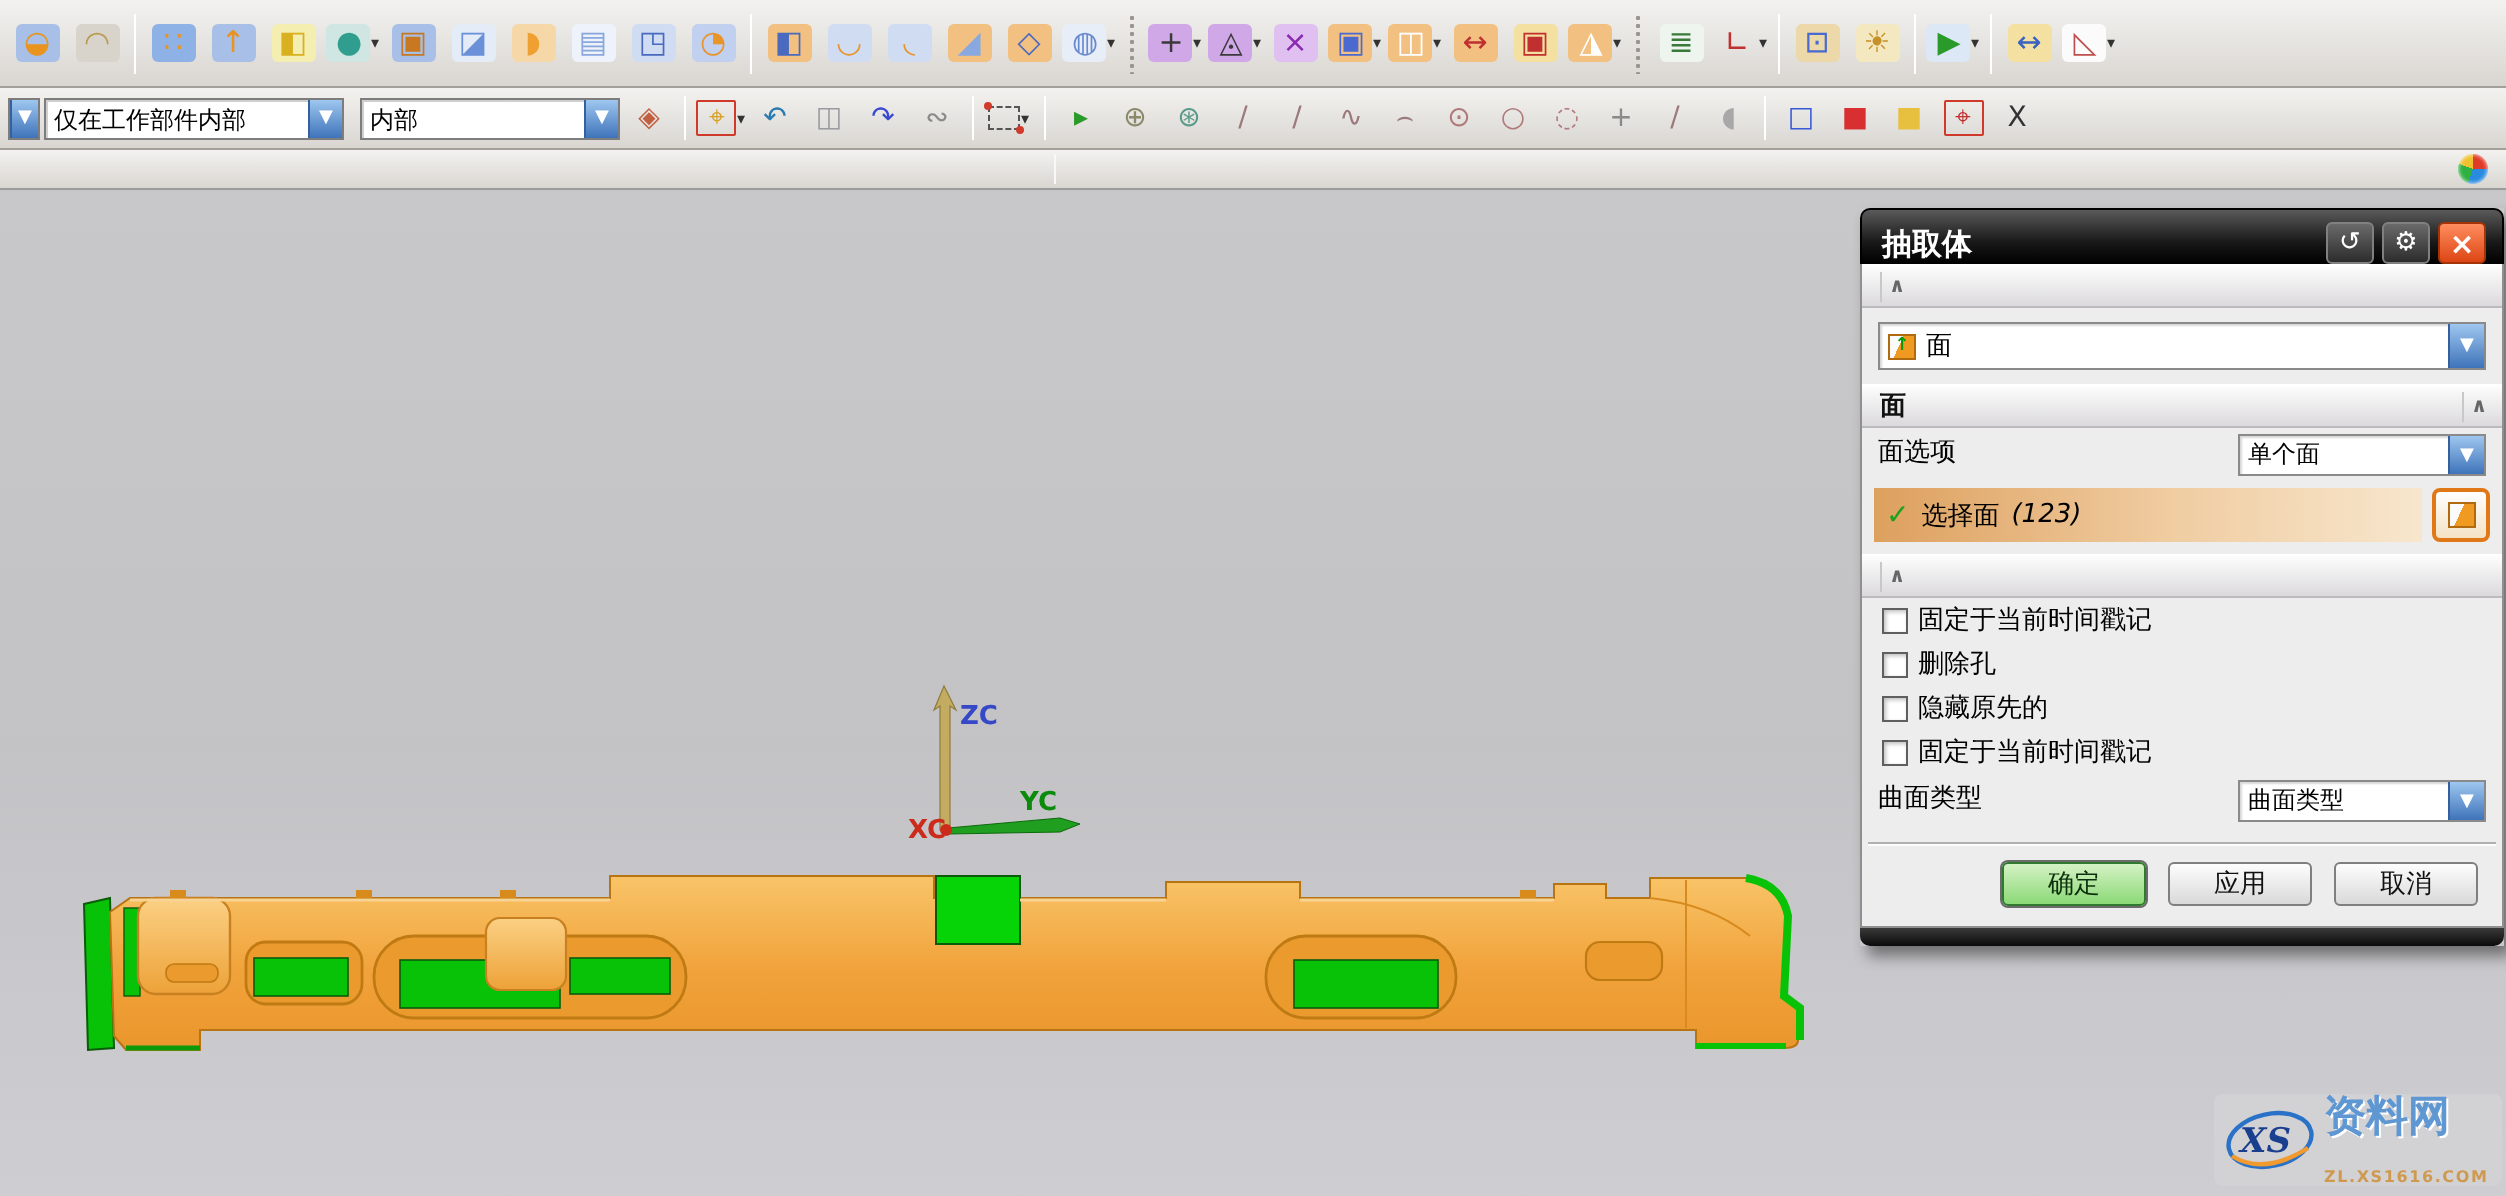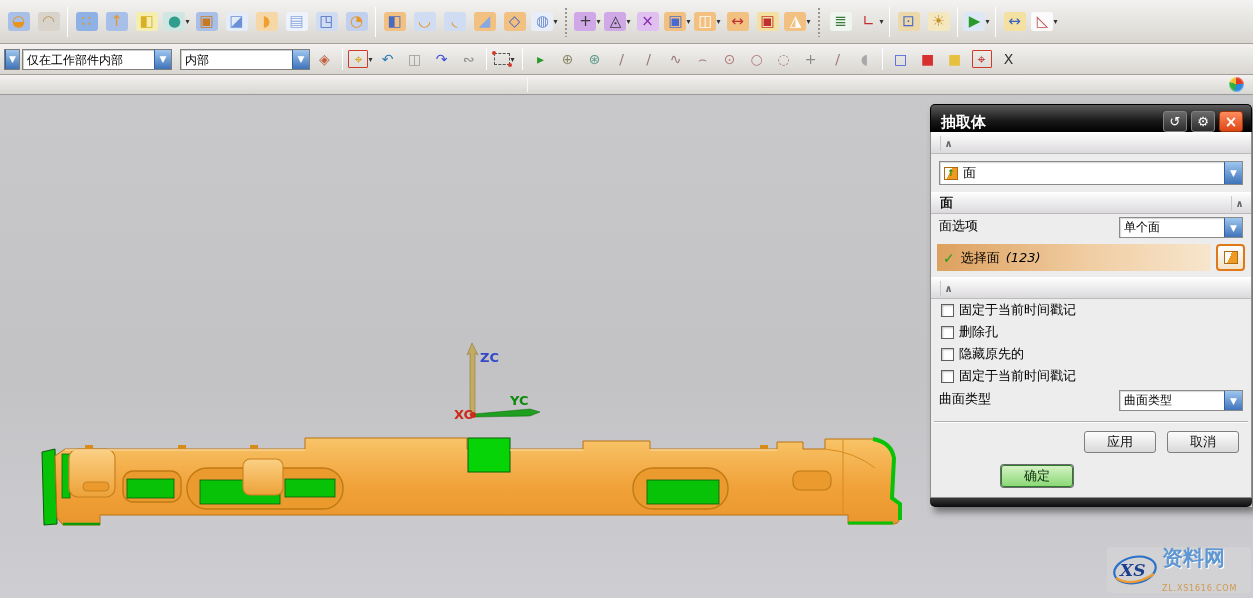--- a/index.html
+++ b/index.html
@@ -100,29 +100,29 @@
   #face-cube-glyph { width:14px; height:13px; border:1px solid #b06a10;
     background:linear-gradient(115deg,#fbfbfb 42%,#f09a22 42%); }
   .cb-row { display:flex; align-items:center; gap:5px; padding:2px 8px 2px 10px; height:22px; }
   .cb-box { width:13px; height:13px; background:#fff; border:1px solid #5f5f5f;
     box-shadow:inset 1px 1px 2px #c0c0c0; }
   .groove { height:2px; margin:7px 3px 6px 3px; border-top:1px solid #b2b0b3; border-bottom:1px solid #fcfcfc; }
   #dlg-buttons { display:flex; justify-content:flex-end; gap:11px; padding:2px 12px 6px 0; }
   .dlg-btn { min-width:72px; height:22px; font-size:13px; display:flex; align-items:center; justify-content:center;
     background:linear-gradient(#fdfdfd,#d9d9d9); border:1px solid #7f7f7f; border-radius:3px; color:#111; }
   .dlg-btn.ok { background:linear-gradient(#d5f2c4,#8bd977); border:1px solid #2f7a2f;
-    box-shadow:0 0 0 1px #6b6b6b; color:#0c300c;margin-top:34px; }
+    box-shadow:0 0 0 1px #6b6b6b; color:#0c300c; }
   #dialog-footer { height:9px; background:linear-gradient(#3a3a3a,#0a0a0a); border-radius:0 0 5px 5px; }
 
   
   #watermark { position:absolute; right:2px; bottom:5px; width:144px; height:46px;
     display:flex; align-items:center; gap:4px; background:#d2d1d4; border-radius:4px; padding:2px 5px; }
   #wm-name { font-size:21px; font-weight:bold; color:#5e97d2; line-height:1;
     text-shadow:1px 1px 0 #fff; }
-  #wm-url { font-size:8px; letter-spacing:.8px; color:#cf9a50; font-weight:normal; margin-top:15px; }
+  #wm-url { font-size:8px; letter-spacing:.8px; color:#cf9a50; font-weight:bold; margin-top:15px; }
 </style>
 </head>
 <body>
 
 <div id="stage">
 
   <div id="toolbar-row1" class="toolbar">
       <span class="tbtn">
         <span class="tile" style="background: rgb(168, 192, 232); color: rgb(232, 148, 31);">◒</span>
       </span>

